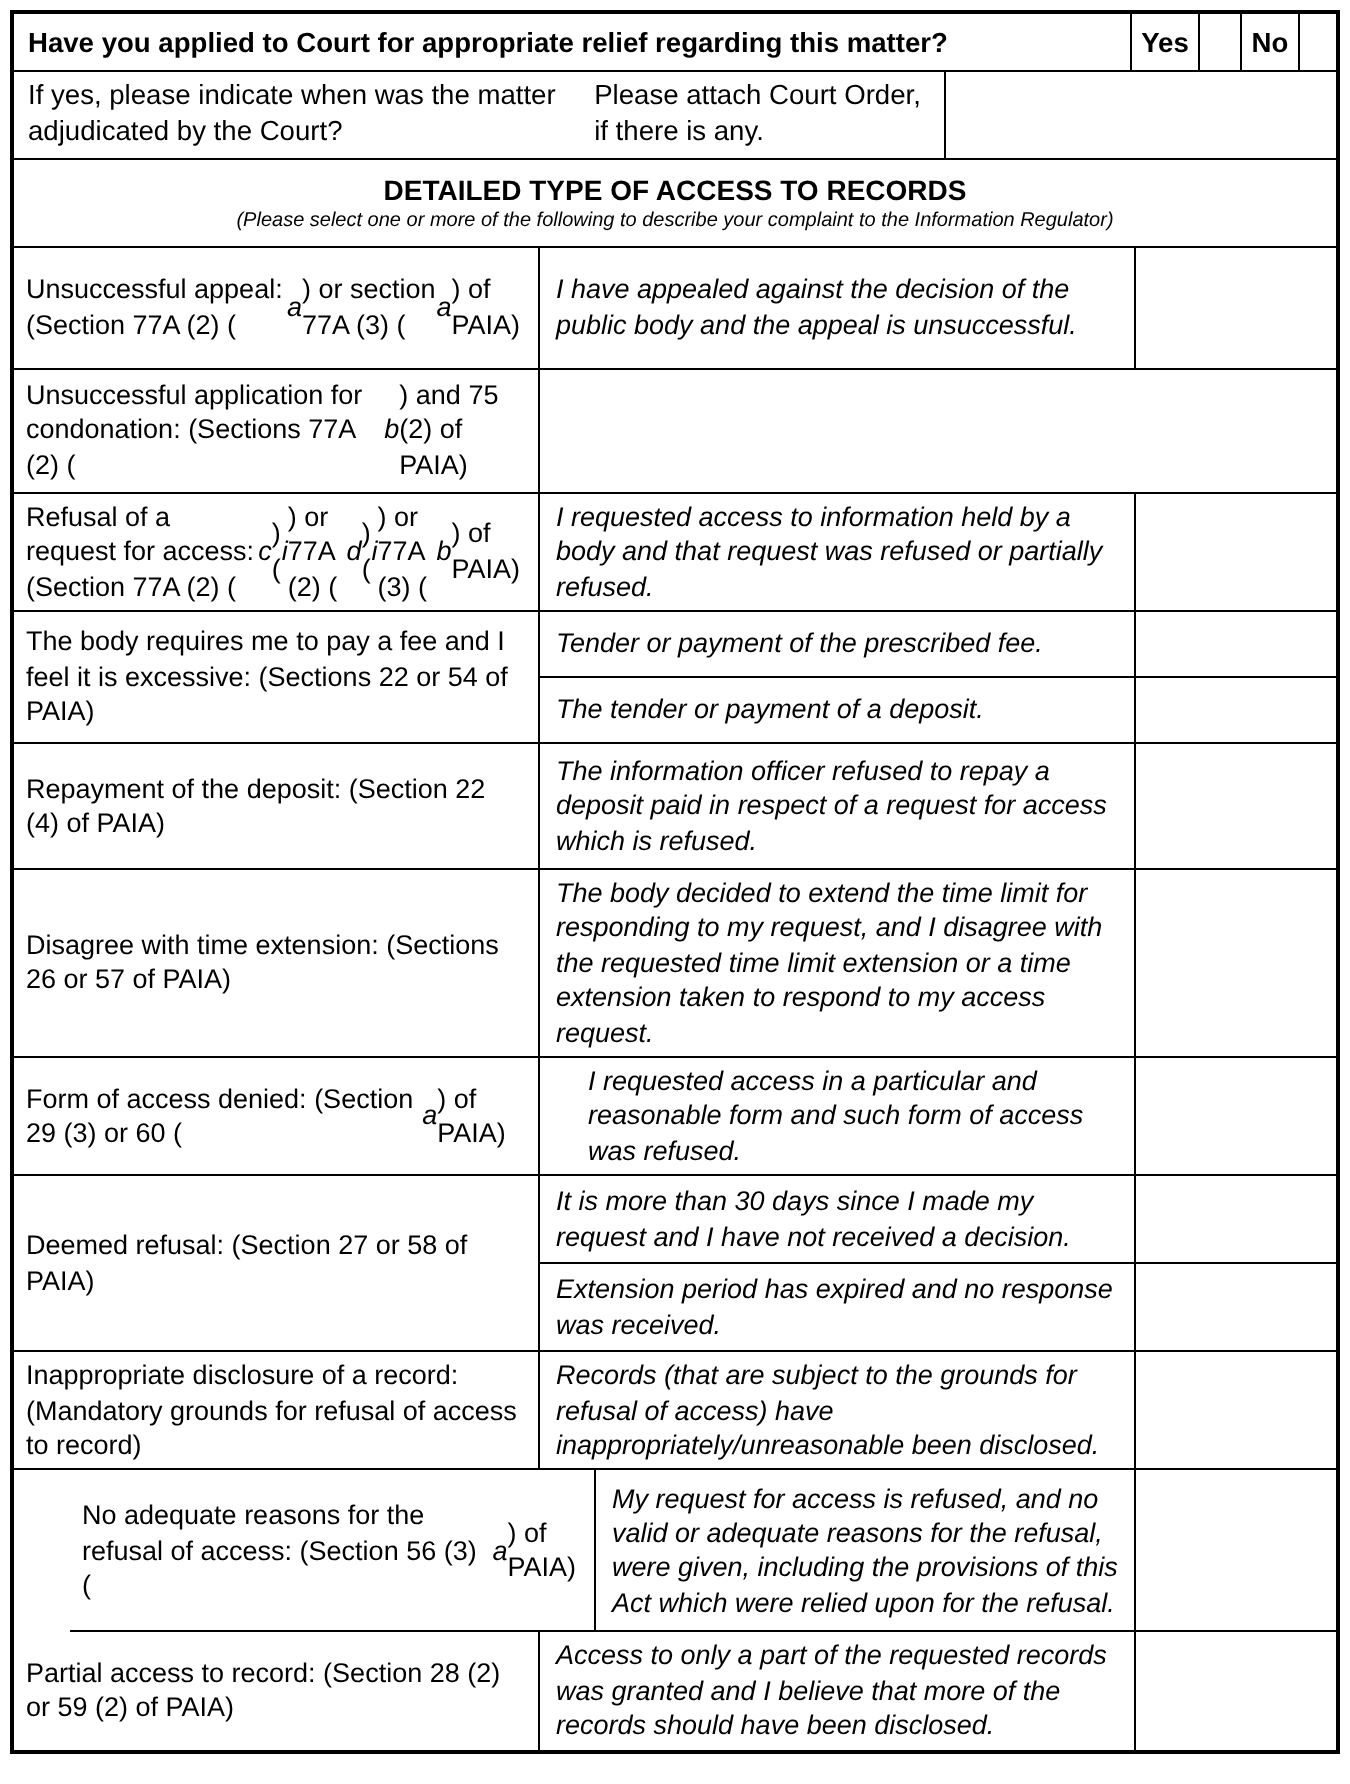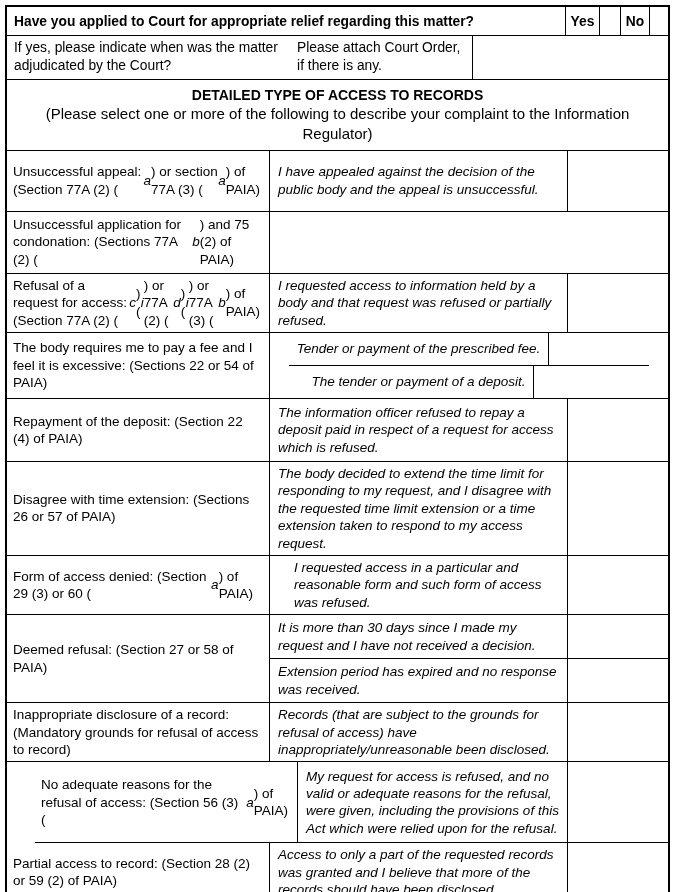--- a/index.html
+++ b/index.html
@@ -52,37 +52,37 @@
     display: flex; flex-direction: row; justify-content: center;
   }
 
   
   .part-header {
     border-bottom: 1.5px solid #000;
     text-align: center;
     padding: 6px 6px 5px;
   }
   .h-part, .h-title { font-weight: bold; font-size: 14px; line-height: 1.3; }
-  .h-instr { font-size: 15px; line-height: 1.35; }
+  .h-instr { font-style: italic; font-size: 10px; line-height: 1.35; }
 
   
   .frow {
     display: grid;
     grid-template-columns: 263px 1fr;
     border-bottom: 1.5px solid #000;
   }
   #rows .frow:last-child { border-bottom: none; }
   .label-cell {
     border-right: 1.5px solid #000;
     padding: 3px 9px 3px 6px;
     font-size: 13.5px;
     line-height: 1.29;
     display: flex; align-items: center; justify-content: center;
   }
-  .subrows { display: flex; flex-direction: column; align-items: center; }
+  .subrows { display: flex; flex-direction: column; }
   .subrow {
     flex: 1;
     display: grid;
     grid-template-columns: 1fr 100px;
     border-bottom: 1.5px solid #000;
   }
   .subrow:last-child { border-bottom: none; }
   .desc-cell {
     border-right: 1.5px solid #000;
     padding: 3px 8px;

